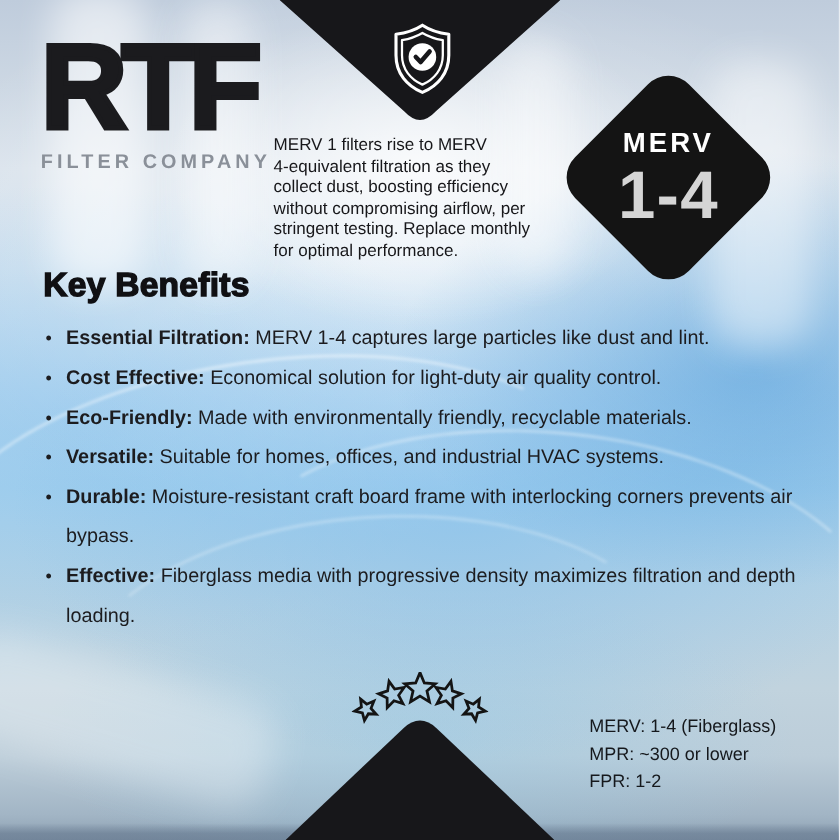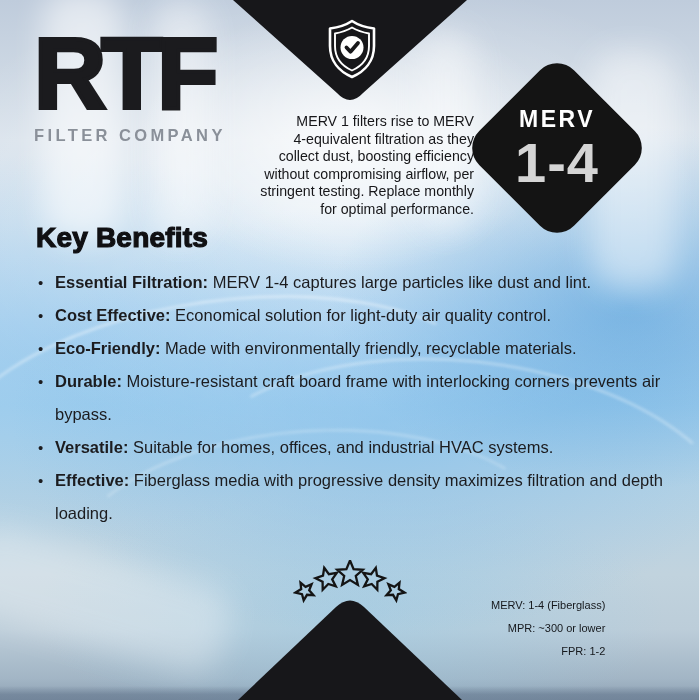--- a/index.html
+++ b/index.html
@@ -28,21 +28,21 @@
   .bottom-band{position:absolute;left:0;bottom:0;width:700px;height:14px;
     background:linear-gradient(180deg,rgba(96,115,138,0) 0%,rgba(96,115,138,0.55) 60%,rgba(96,115,138,0.6) 100%);}
 
   .logo{position:absolute;left:34px;top:30px;}
   .logo-text{font-size:100px;line-height:0.86;font-weight:700;letter-spacing:-5px;
     color:#1b1b1e;-webkit-text-stroke:4px #1b1b1e;}
   .logo-tagline{margin-top:10px;font-size:16.5px;font-weight:700;letter-spacing:3.4px;color:#8a9099;}
 
   .hero-triangle{position:absolute;left:233px;top:0;}
   .shield{position:absolute;left:325px;top:19px;}
-  .hero-desc{position:absolute;left:228px;top:113px;width:246px;text-align:right;
+  .hero-desc{position:absolute;left:228px;top:113px;width:246px;text-align:left;
     font-size:14.2px;line-height:17.6px;color:#17171a;white-space:pre-line;}
 
   .diamond{position:absolute;left:490px;top:81px;width:134px;height:134px;background:#141414;
     border-radius:24px;transform:rotate(45deg);}
   .diamond-inner{position:absolute;inset:0;display:flex;flex-direction:column;align-items:center;
     justify-content:center;transform:rotate(-45deg);}
   .diamond-label{font-size:23px;font-weight:700;letter-spacing:2.5px;color:#ffffff;}
   .diamond-range{font-size:56px;font-weight:700;line-height:1;letter-spacing:1px;color:#d5d5d5;margin-top:2px;}
 
   .kb-heading{position:absolute;left:36px;top:222px;font-size:28px;font-weight:700;color:#101013;
@@ -50,21 +50,21 @@
   .benefits{position:absolute;left:36px;top:266px;width:628px;margin:0;padding:0;list-style:none;}
   .benefits li{position:relative;padding-left:19px;font-size:16.5px;line-height:33px;color:#1c1c1f;}
   .benefits li::before{content:"•";position:absolute;left:2px;top:0;font-size:15px;color:#1c1c1f;}
   .benefits strong{font-weight:700;}
 
   .stars{position:absolute;left:293px;top:560px;}
   .footer-triangle{position:absolute;left:238px;top:592px;}
 
   .rating{position:absolute;left:491px;top:594px;}
   .rating-heading{font-size:16.5px;font-weight:700;margin:0 0 3px 0;color:#101013;}
-  .rating-line{font-size:11px;line-height:23px;color:#15181c;text-align:right;}
+  .rating-line{font-size:15px;line-height:23px;color:#15181c;}
 </style>
 </head>
 <body>
 
 <div id="canvas">
 
   <div class="streak st-a"></div>
   <div class="streak st-b"></div>
   <div class="streak st-c"></div>
   <div class="streak st-d"></div>
@@ -101,22 +101,22 @@
       <div class="diamond-label">MERV</div>
       <div class="diamond-range">1-4</div>
     </div>
   </div>
 
   <div class="kb-heading">Key Benefits</div>
   <ul class="benefits" id="benefits-list">
       <li><strong>Essential Filtration: </strong>MERV 1-4 captures large particles like dust and lint.</li>
       <li><strong>Cost Effective: </strong>Economical solution for light-duty air quality control.</li>
       <li><strong>Eco-Friendly: </strong>Made with environmentally friendly, recyclable materials.</li>
+      <li><strong>Versatile: </strong>Suitable for homes, offices, and industrial HVAC systems.</li>
       <li><strong>Durable: </strong>Moisture-resistant craft board frame with interlocking corners prevents air bypass.</li>
-      <li><strong>Versatile: </strong>Suitable for homes, offices, and industrial HVAC systems.</li>
       <li><strong>Effective: </strong>Fiberglass media with progressive density maximizes filtration and depth loading.</li>
     </ul>
 
   <svg class="stars" id="stars-svg" width="114" height="44" viewBox="0 0 114 44">
       <polygon points="7.5,22.6 12.6,26.8 18.6,24.2 16.2,30.3 20.5,35.2 14.0,34.8 10.7,40.4 9.0,34.1 2.6,32.6 8.2,29.1" fill="none" stroke="#141414" stroke-width="2.3"></polygon>
       <polygon points="31.2,7.8 35.9,14.2 43.8,12.9 39.2,19.4 42.8,26.4 35.3,24.0 29.7,29.7 29.6,21.7 22.5,18.2 30.0,15.7" fill="none" stroke="#141414" stroke-width="2.3"></polygon>
       <polygon points="57.0,0.5 60.6,9.1 69.8,9.8 62.8,15.9 64.9,24.9 57.0,20.1 49.1,24.9 51.2,15.9 44.2,9.8 53.4,9.1" fill="none" stroke="#141414" stroke-width="2.3"></polygon>
       <polygon points="82.8,7.8 84.0,15.7 91.5,18.2 84.4,21.7 84.3,29.7 78.7,24.0 71.2,26.4 74.8,19.4 70.2,12.9 78.1,14.2" fill="none" stroke="#141414" stroke-width="2.3"></polygon>
       <polygon points="106.5,22.6 105.8,29.1 111.4,32.6 105.0,34.1 103.3,40.4 100.0,34.8 93.5,35.2 97.8,30.3 95.4,24.2 101.4,26.8" fill="none" stroke="#141414" stroke-width="2.3"></polygon>
     </svg>

